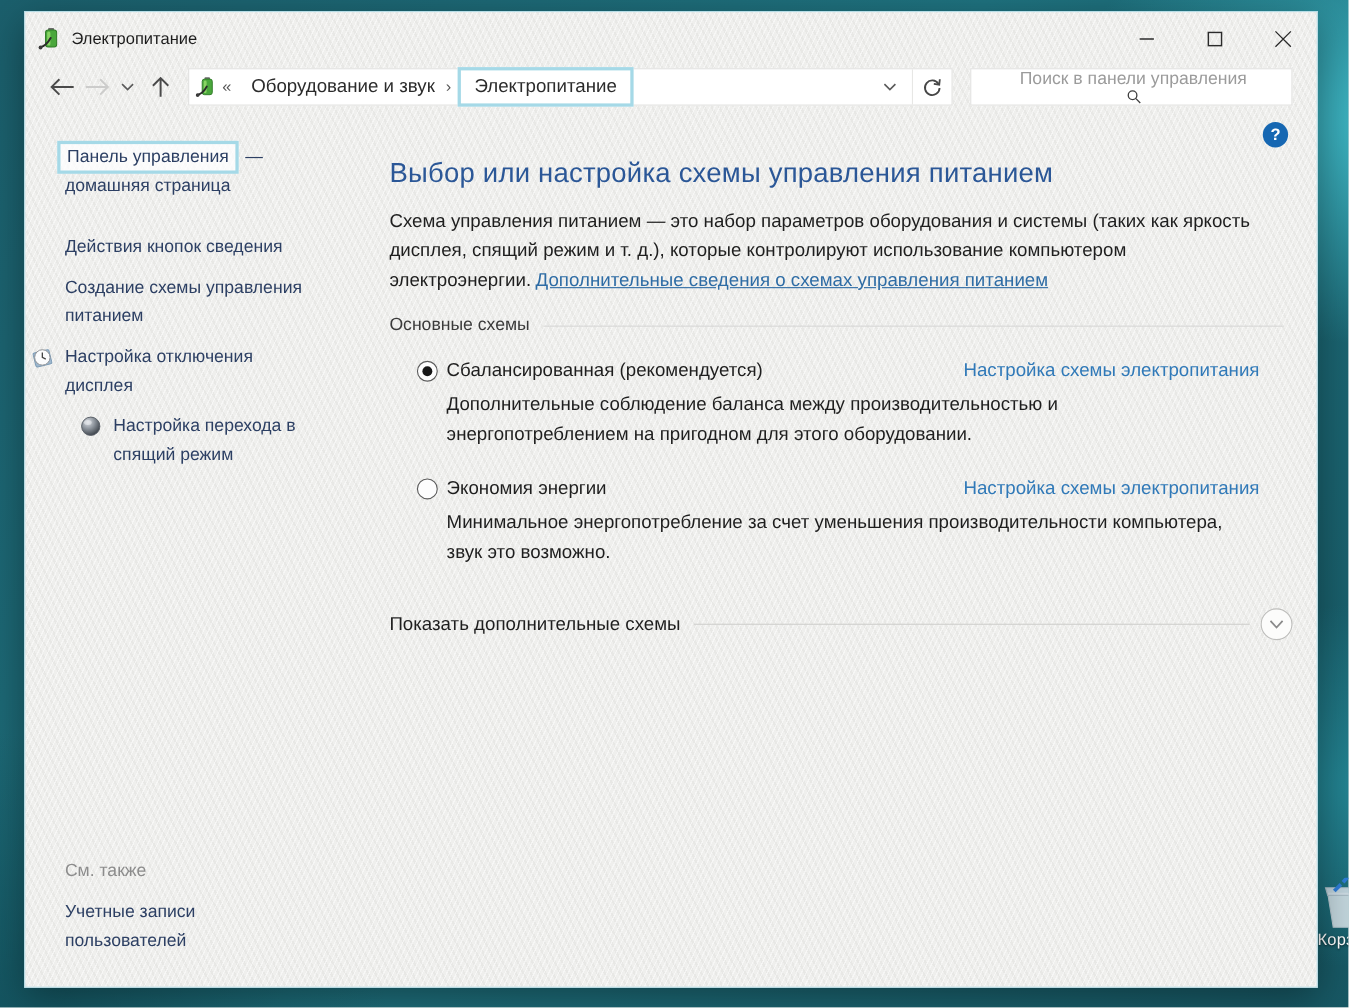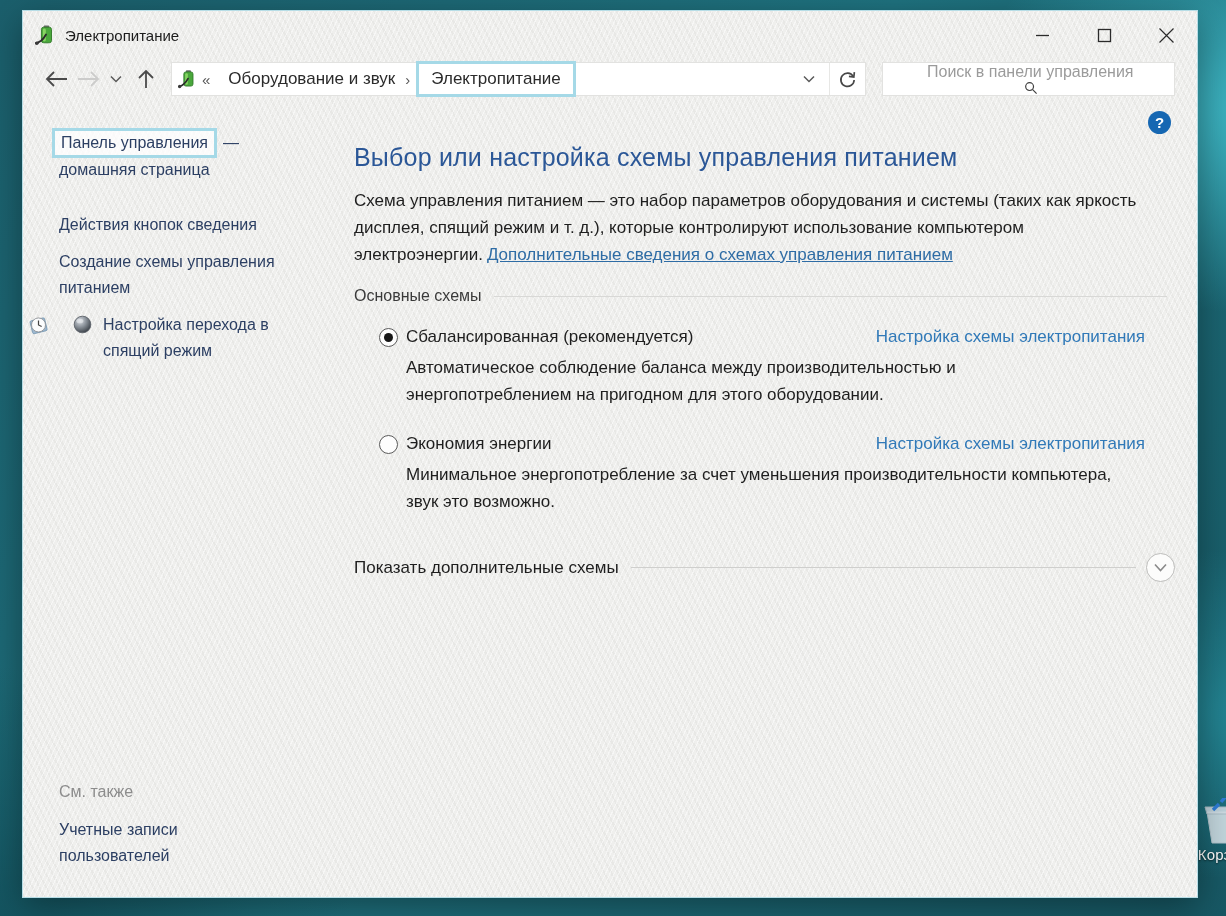--- a/index.html
+++ b/index.html
@@ -228,20 +228,21 @@
           <li style="width:185px;">
             <span class="li-icon">
               <svg width="21" height="21" viewBox="0 0 24 24">
                 <g transform="rotate(-14 12 13)">
                     <rect x="3.5" y="6" width="17" height="15" rx="1.5" fill="#9db8cf" stroke="#7d9cb6"></rect>
                   </g>
                 <circle cx="12" cy="12.5" r="8" fill="#fbfcfd" stroke="#8b8f93"></circle>
                 <path d="M12 7.5 V12.5 L15.6 14.3" fill="none" stroke="#444" stroke-width="1.4"></path>
               </svg>
             </span>
+            <span>Настройка отключения дисплея</span>
           </li>
           <li style="width:185px;margin-left:44px;">
             <span class="li-icon">
               <svg width="21" height="21" viewBox="0 0 24 24">
                 <defs>
                   <radialGradient id="sph" cx="35%" cy="28%" r="80%">
                     <stop offset="0%" stop-color="#d9dde2"></stop>
                     <stop offset="45%" stop-color="#8d949c"></stop>
                     <stop offset="100%" stop-color="#32383f"></stop>
                   </radialGradient>
@@ -277,21 +278,21 @@
         </div>
 
         <div class="plans">
           <div class="plan">
             <div class="plan-row">
               <span class="radio checked"></span>
               <span class="plan-name">Сбалансированная (рекомендуется)</span>
               <a class="plan-link">Настройка схемы электропитания</a>
             </div>
             <div class="plan-desc">
-              <div>Автоматическое соблюдение баланса между производительностью и</div>
+              <div>Дополнительные соблюдение баланса между производительностью и</div>
               <div>энергопотреблением на пригодном для этого оборудовании.</div>
             </div>
           </div>
 
           <div class="plan">
             <div class="plan-row">
               <span class="radio"></span>
               <span class="plan-name">Экономия энергии</span>
               <a class="plan-link">Настройка схемы электропитания</a>
             </div>

